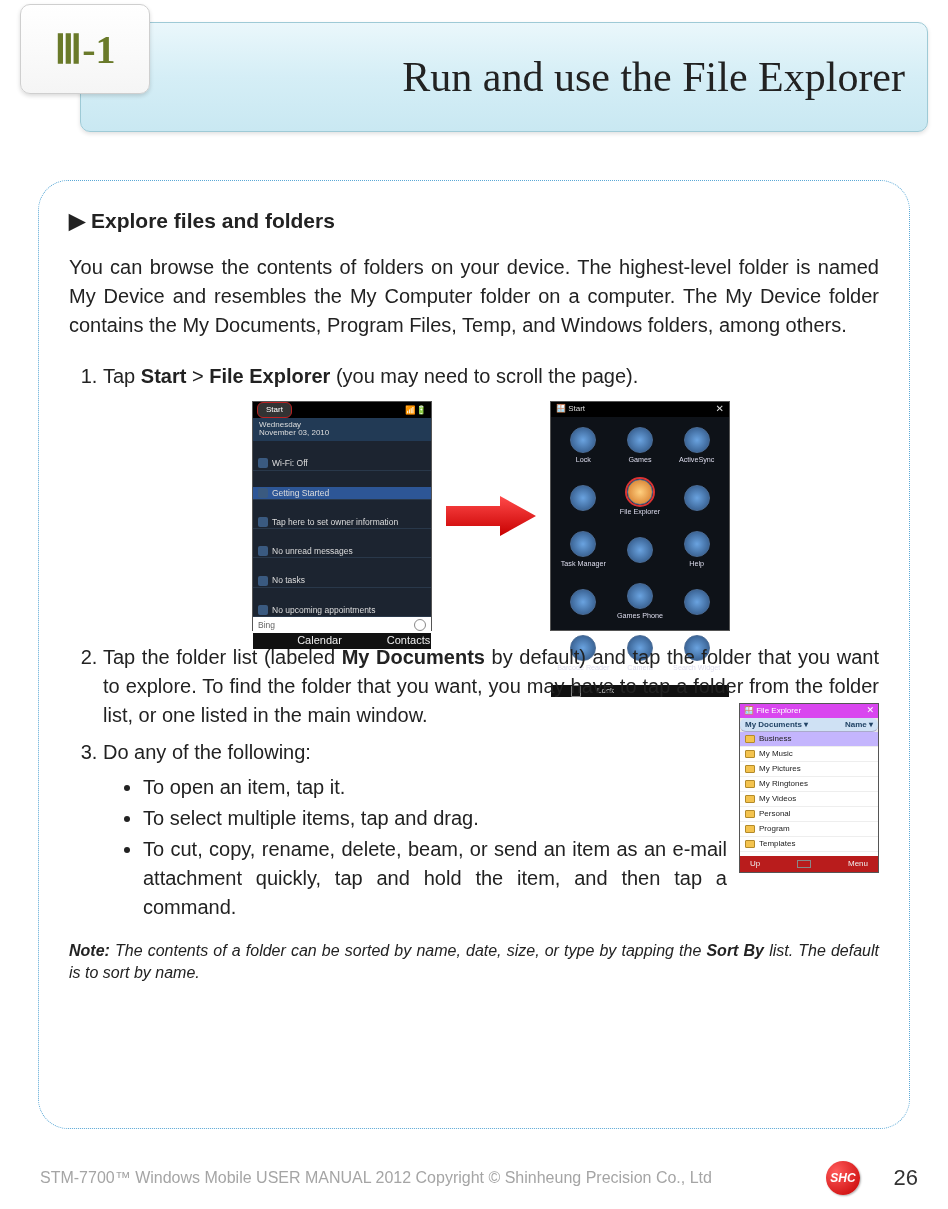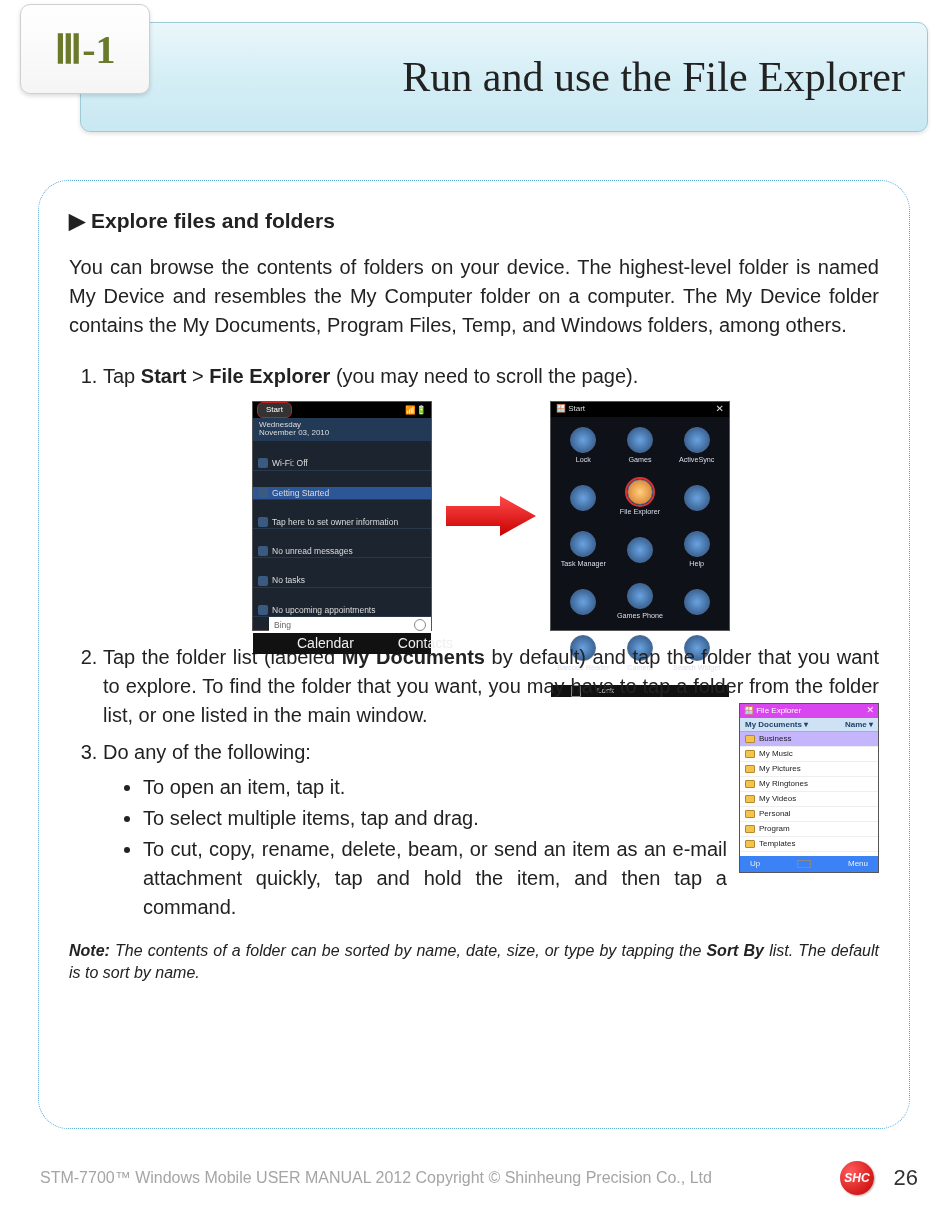--- a/index.html
+++ b/index.html
@@ -82,25 +82,25 @@
     font-size: 8.5px;
     position: relative;
     display:flex; flex-direction:column;
   }
   .pm-top { height: 18px; background:#000; color:#fff; display:flex; align-items:center; padding:0 4px; justify-content:space-between;}
   .pm-top .start-seg { background:#333; border:1px solid #b22; border-radius:6px; padding:1px 8px; font-size:8px;}
   .pm-date { background:#223a55; padding:3px 6px; font-size:8px; line-height:1.1;}
   .pm-row { display:flex; align-items:center; height:17px; padding:0 5px; border-bottom:1px solid #29384a; gap:4px;margin-top:16px;}
   .pm-row .ico { width:10px;height:10px;background:#3a5a80;border-radius:2px;}
   .pm-row.hl { background:#2d5696; }
-  .pm-bing { background:#fff; color:#666; height:17px; padding:2px 5px; display:flex; align-items:center; justify-content:space-between;margin-left:16px;}
+  .pm-bing { background:#fff; color:#666; height:17px; padding:2px 5px; display:flex; align-items:center; justify-content:space-between;}
   .pm-bing .mag { width:12px;height:12px;border:1px solid #888;border-radius:50%;}
   .pm-spacer { flex:1; }
   .pm-bot { height:24px; background:#111; display:flex;}
-  .pm-bot div{flex:1; display:flex;align-items:center;justify-content:center; font-size:14px; color:#eee;margin-left:44px;}
+  .pm-bot div{flex:1; display:flex;align-items:center;justify-content:center; font-size:11px; color:#eee;margin-left:44px;}
 
   .arrow-block {
     width: 90px; height: 40px;
     background: linear-gradient(#ff4a4a,#c80000);
     clip-path: polygon(0 25%, 60% 25%, 60% 0, 100% 50%, 60% 100%, 60% 75%, 0 75%);
     box-shadow: 1px 1px 2px rgba(0,0,0,0.3);
   }
 
   .phone-mock2 {
     width: 180px; height: 230px;
@@ -125,39 +125,39 @@
     height: 170px;
     background:#e8e8e8;
     border:1px solid #555;
     font-size:8px;
     color:#222;
     margin: 2px 0 8px 12px;
     display:flex; flex-direction:column;
   }
   .sm-top{height:14px;background:#d946ef;color:#fff;display:flex;align-items:center;padding:0 4px;justify-content:space-between;}
   .sm-top .x{font-size:9px;}
-  .sm-bar{height:14px;background:#cfe1f4;border-bottom:1px solid #aac;display:flex;align-items:center;justify-content:space-between;padding:0 5px;color:#246;font-weight:bold;}
+  .sm-bar{height:14px;background:#cfe1f4;border-bottom:1px solid #aac;display:flex;align-items:center;justify-content:space-between;padding:0 5px;color:#246;font-weight:bold;border-radius:6px;}
   .sm-list{flex:1;background:#fff;}
   .sm-item{display:flex;align-items:center;height:15px;padding:0 5px;gap:4px;border-bottom:1px solid #eee;}
   .sm-item.first{background:#c4b5fd;}
   .fold-ic{width:10px;height:8px;background:#f4c34e;border-radius:1px;border:0.5px solid #b38a2a;}
-  .sm-bot{height:16px;background:#3b82f6;color:#eee;display:flex;align-items:center;justify-content:space-between;padding:0 10px;}
+  .sm-bot{height:16px;background:#b91c1c;color:#eee;display:flex;align-items:center;justify-content:space-between;padding:0 10px;}
   .sm-bot .kb{width:14px;height:8px;border:1px solid #888;}
 
   ul.inner { list-style: disc; padding-left: 40px; margin:6px 0 18px 0;}
   ul.inner li { font-size:20px; line-height:1.45; text-align:justify; margin-bottom:2px;}
   .note-p { font-size:16px; font-style:italic; line-height:1.4; text-align:justify;}
   .note-p .nb { font-weight:bold; font-style:italic;}
 
   .footer {
     position:absolute;
     left:0;right:0;bottom:14px;
     display:flex; align-items:center; justify-content:flex-end;
     padding: 0 30px;
-    gap:10px;
+    gap:24px;
     color:#888;
     font-size:16px;
     font-family: Arial, sans-serif;
   }
   .footer .ftxt{flex:1; text-align:left; padding-left:10px; color:#a5a5a5;}
   .footer .flogo{
     width:34px;height:34px;border-radius:50%;
     background:radial-gradient(circle at 30% 30%, #ff5a5a, #c40000);
     color:#fff; font-size:12px; font-weight:bold; font-style:italic;
     display:flex;align-items:center;justify-content:center;

